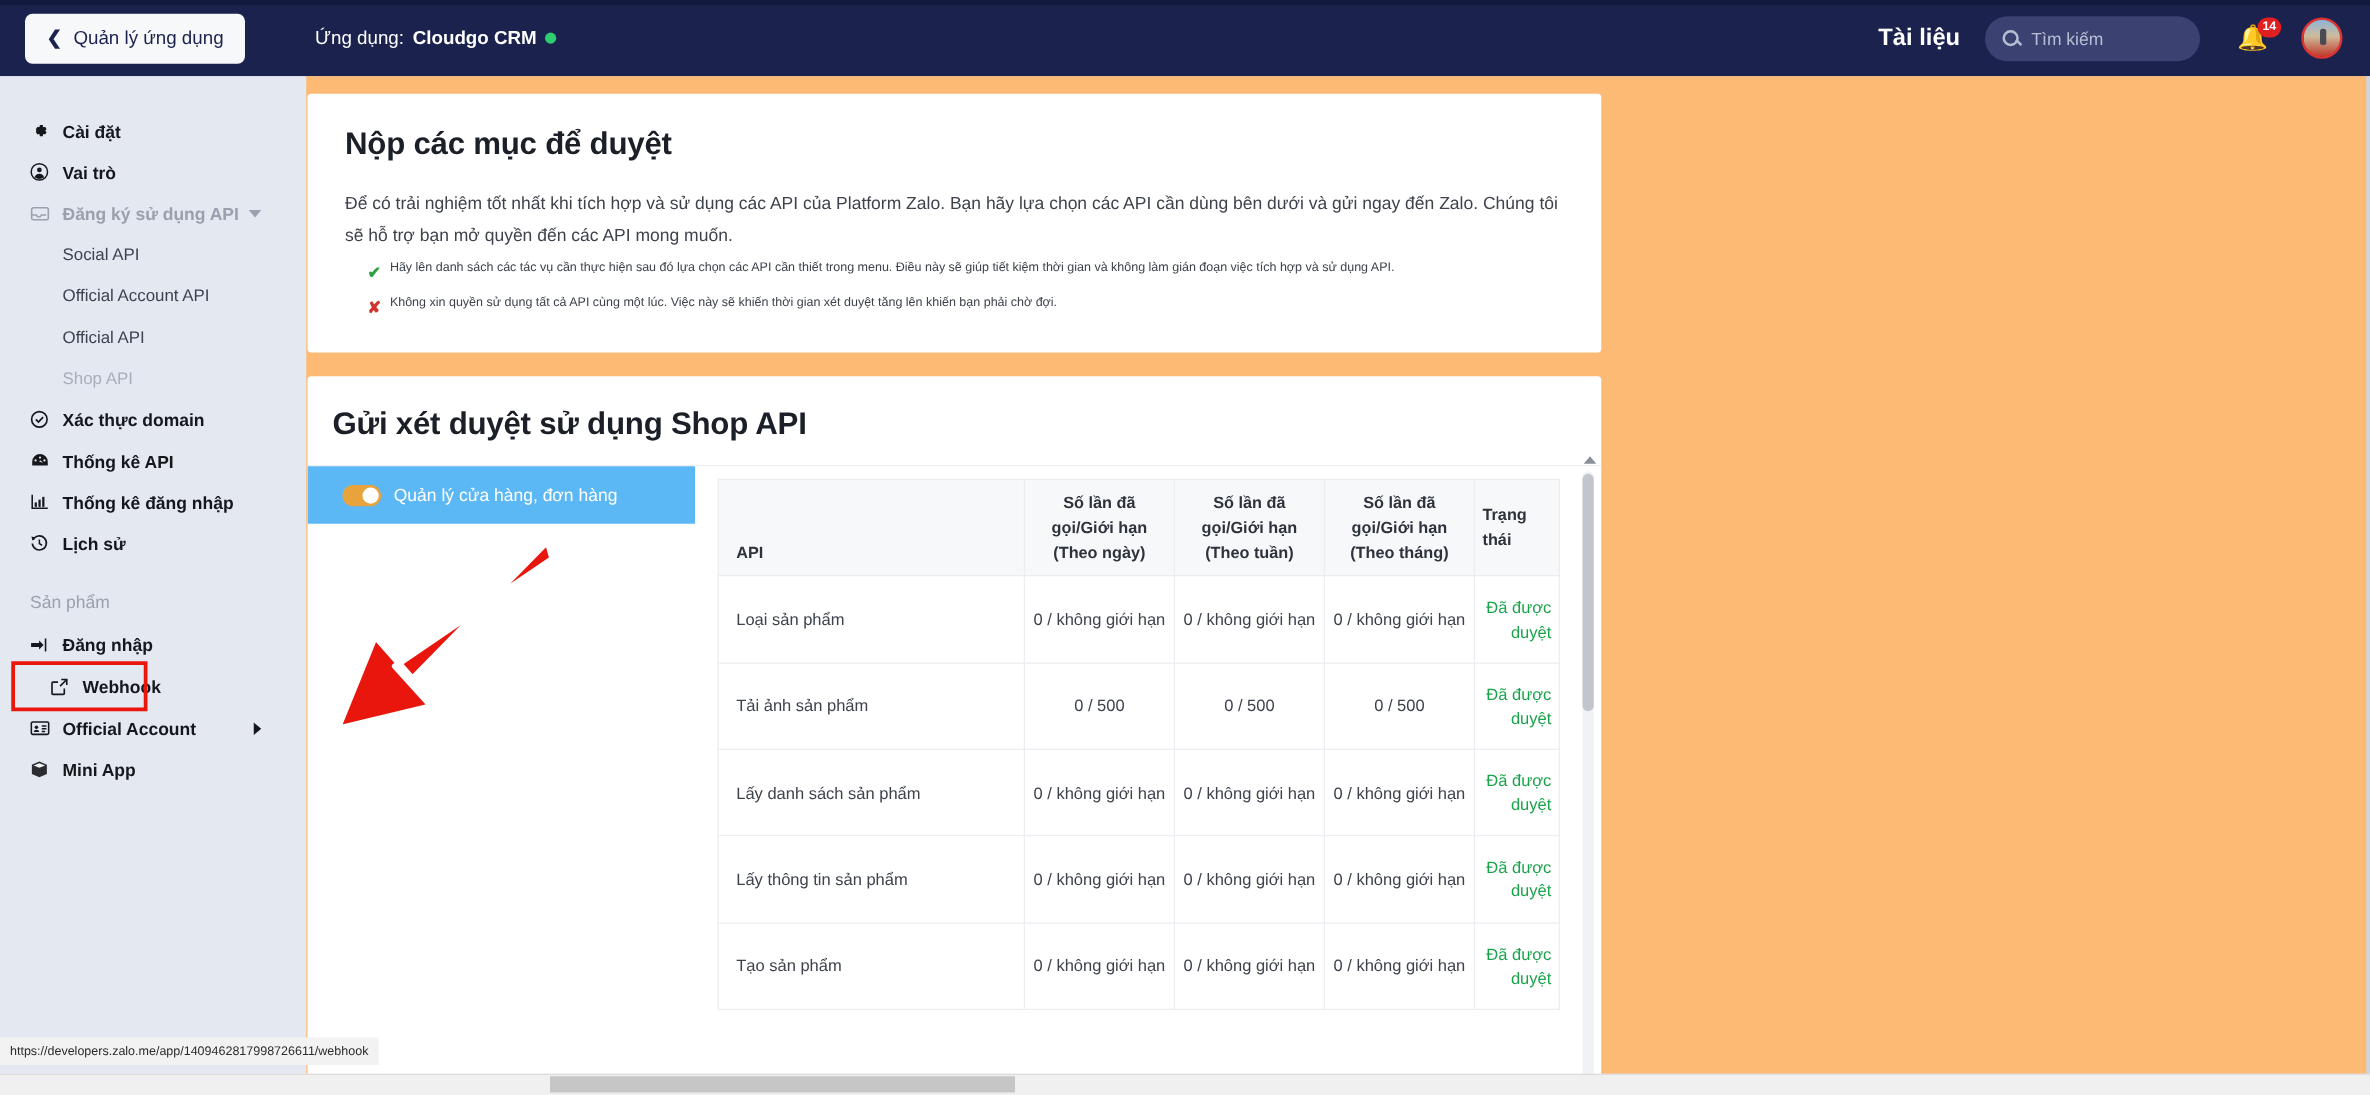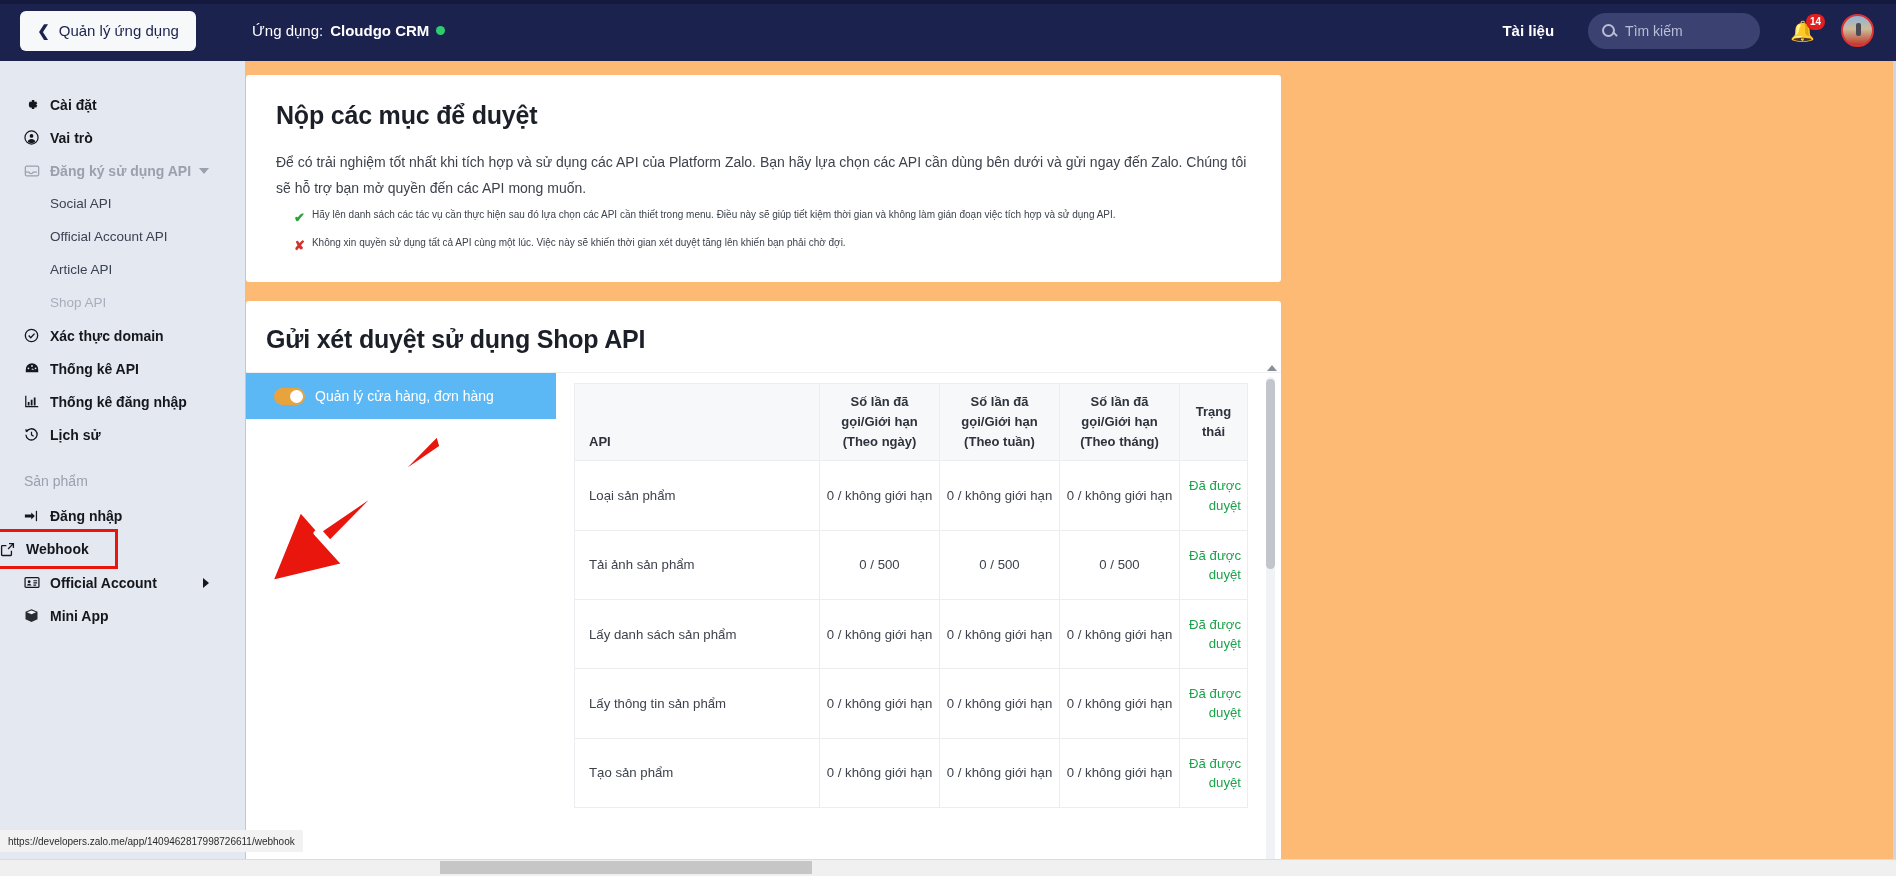--- a/index.html
+++ b/index.html
@@ -34,21 +34,21 @@
   #app-title{
     margin-left:56px; color:#fff; font-size:15px; display:flex; align-items:center; gap:7px;
   }
   #app-title .strong{ font-weight:bold; }
   #app-title .dot{
     width:9px; height:9px; border-radius:50%; background:#2ecc71; display:inline-block;
   }
   #topbar-right{
     margin-left:auto; display:flex; align-items:center; gap:0px; padding-right:22px;
   }
-  #doc-link{ color:#fff; font-size:15px; font-weight:bold; cursor:pointer; margin-right:34px;}
+  #doc-link{ color:#fff; font-size:19px; font-weight:bold; cursor:pointer; margin-right:20px;}
   #search-box{
     width:172px; height:36px; border-radius:18px; background:#3b4271;
     display:flex; align-items:center; padding:0 14px; gap:10px; cursor:text;
     margin-right:30px;
   }
   #search-box .ph{ color:#b9bed4; font-size:14px; }
   .mag{ width:13px; height:13px; border:2px solid #b9bed4; border-radius:50%; position:relative; flex:none;}
   .mag::after{ content:""; position:absolute; width:6px; height:2px; background:#b9bed4;
     right:-5px; bottom:0px; transform:rotate(45deg); }
   #bell-wrap{ position:relative; margin-right:26px; cursor:pointer; }
@@ -94,21 +94,21 @@
   .caret-right{
     position:absolute; right:36px; width:0;height:0;
     border-top:5px solid transparent;border-bottom:5px solid transparent;
     border-left:6px solid #15171c;
   }
   #section-label{
     padding-left:24px; color:#9aa0ad; font-size:14px; margin-top:22px; margin-bottom:10px;
   }
   #webhook-item{
     outline:3px solid #e8160c; outline-offset:0;
-    margin-right:130px; padding-left:0;
+    margin-left:12px; margin-right:130px; padding-left:28px;
     height:34px;
   }
 
   
   #main{
     position:absolute; left:245px; top:61px; width:1651px; height:815px;
     background:#fdba74; padding:14px 0 0 0;
   }
   .card{
     background:#fff; margin-left:0px; width:1035px; border-radius:3px;
@@ -141,21 +141,21 @@
   }
   #table-col{ flex:1; padding:10px 26px 0 18px; position:relative; }
 
   table{ border-collapse:collapse; width:668px; table-layout:fixed; }
   th{
     background:#f7f8fa; border:1px solid #ebedf1; font-size:13px; font-weight:bold;
     color:#2d323c; padding:8px 6px; vertical-align:bottom; line-height:1.55;
   }
   th.api-col{ text-align:left; padding-left:14px; width:245px; vertical-align:bottom; }
   th.num-col{ text-align:center; width:120px; }
-  th.st-col{ text-align:center; width:68px; vertical-align:middle;}
+  th.st-col{ text-align:left; width:68px; vertical-align:middle;}
   td{
     border:1px solid #ebedf1; font-size:13.2px; color:#3d424c; padding:15px 6px; line-height:1.45;
   }
   td.api-col{ text-align:left; padding-left:14px; }
   td.num-col{ text-align:center; }
   td.st-col{ text-align:right; color:#1aa34a; }
 
   
   #vscroll{
     position:absolute; right:6px; top:4px; width:9px; height:495px; background:#f1f2f5; border-radius:5px;
@@ -250,21 +250,21 @@
     <span class="caret-down"></span>
   </div>
 
   <div class="nav-sub">
     <span>Social API</span>
   </div>
   <div class="nav-sub">
     <span>Official Account API</span>
   </div>
   <div class="nav-sub">
-    <span>Article API</span>
+    <span>Official API</span>
   </div>
   <div class="nav-sub disabled">
     <span>Shop API</span>
   </div>
 
   <div class="nav-item">
     <span class="ico">
       <svg width="15" height="15" viewBox="0 0 16 16">
           <circle cx="8" cy="8" r="6.6" fill="none" stroke="#15171c" stroke-width="1.4"></circle>
           <path fill="none" stroke="#15171c" stroke-width="1.5" d="M5 8.1l2.2 2.2L11.2 6"></path>

